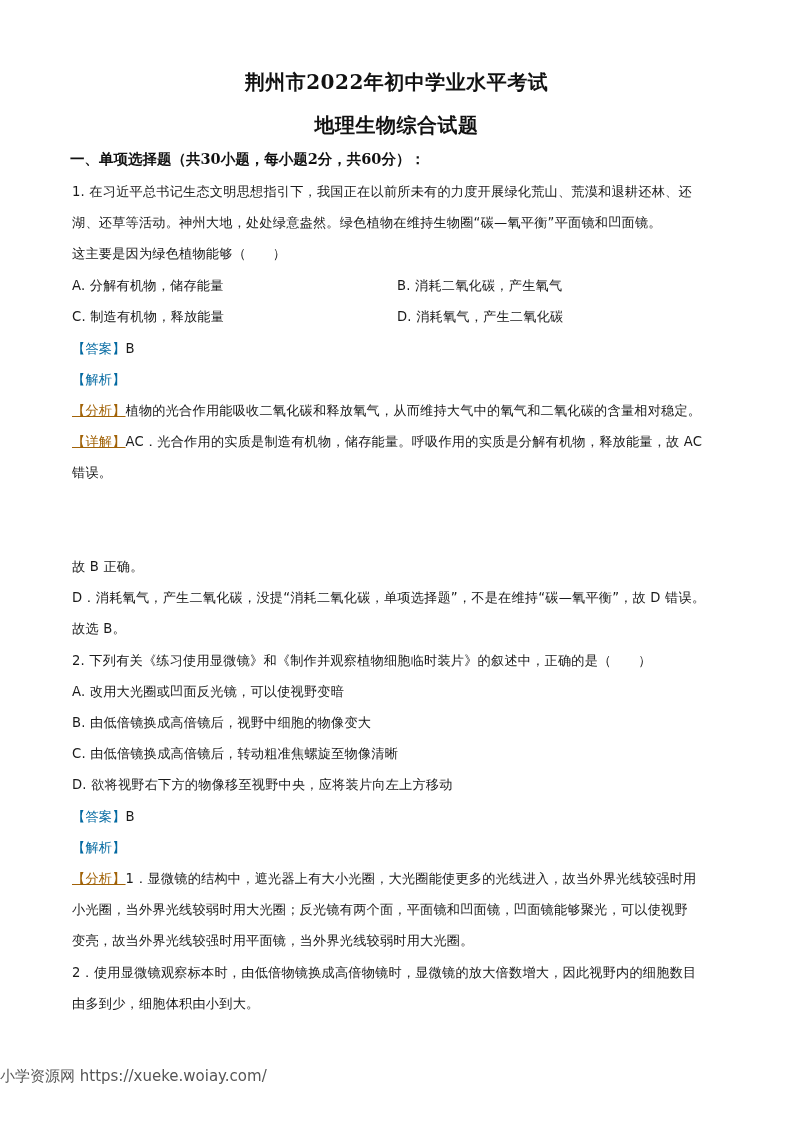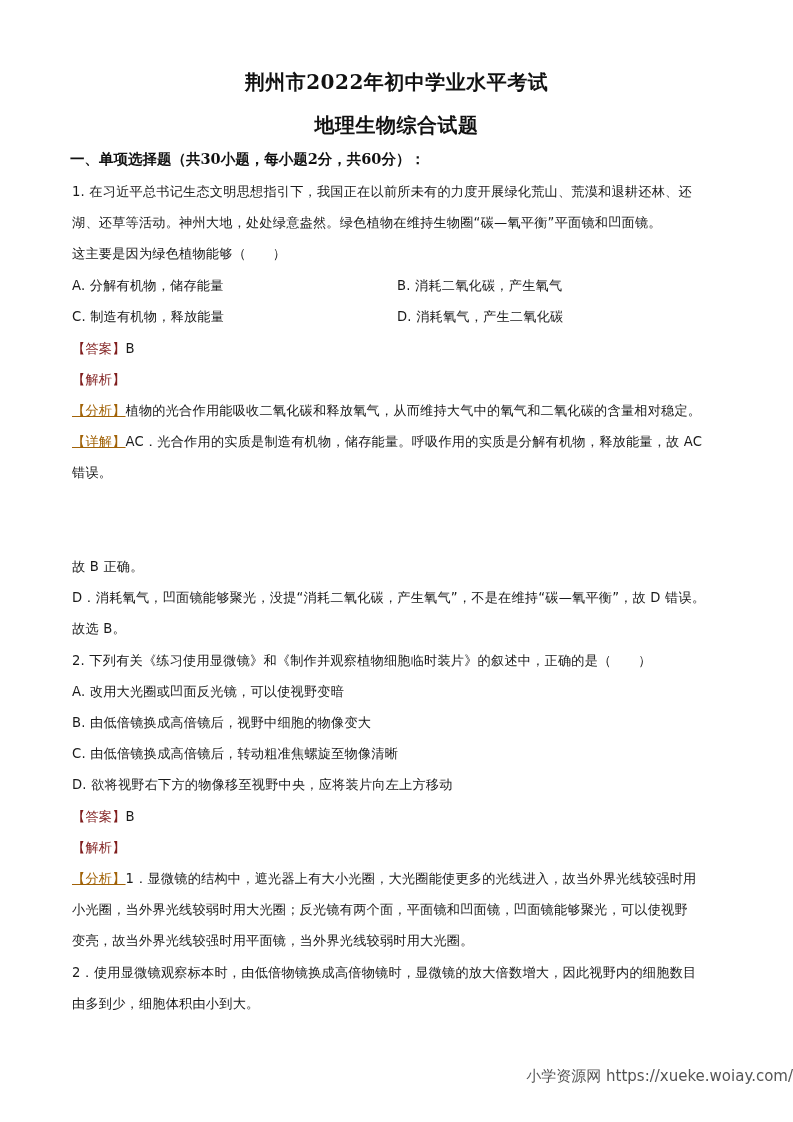--- a/index.html
+++ b/index.html
@@ -20,24 +20,24 @@
     position: absolute; left: 70px; top: 150px;
     font-weight: bold; font-size: 14.5px;
     font-family: "DejaVu Serif", "Liberation Serif", serif;
   }
   .line {
     position: absolute; left: 72px; font-size: 13.2px; white-space: nowrap;
     font-family: "DejaVu Sans", "Liberation Sans", sans-serif; color: #1a1a1a;
     letter-spacing: 0.2px;
   }
   .opt-right { left: 397px; }
-  .tag { color: #7f1d1d; }
+  .tag { color: #0369a1; }
   .tag-black { color: #a16207; text-decoration: underline; }
   .footer {
-    position: absolute; left: 0; width: 793px; top: 1067px; text-align: right;
+    position: absolute; left: 0; width: 793px; top: 1067px; text-align: left;
     font-size: 15px; color: #555;
     font-family: "DejaVu Sans", "Liberation Sans", sans-serif;
   }
 </style>
 </head>
 <body>
 
 <div class="page">
 
   <div class="title t1">荆州市2022年初中学业水平考试</div>
@@ -61,21 +61,21 @@
   </div>
 
   <div class="line" style="top:402px">
     <span class="tag-black">【分析】</span><span>植物的光合作用能吸收二氧化碳和释放氧气，从而维持大气中的氧气和二氧化碳的含量相对稳定。</span>
   </div>
   <div class="line" style="top:433px">
     <span class="tag-black">【详解】</span><span>AC．光合作用的实质是制造有机物，储存能量。呼吸作用的实质是分解有机物，释放能量，故 AC</span>
   </div>
   <div class="line" style="top:464px">错误。</div>
   <div class="line" style="top:558px">故 B 正确。</div>
-  <div class="line" style="top:589px">D．消耗氧气，凹面镜能够聚光，没提“消耗二氧化碳，产生氧气”，不是在维持“碳—氧平衡”，故 D 错误。</div>
+  <div class="line" style="top:589px">D．消耗氧气，产生二氧化碳，没提“消耗二氧化碳，单项选择题”，不是在维持“碳—氧平衡”，故 D 错误。</div>
   <div class="line" style="top:620px">故选 B。</div>
 
   <div class="line" style="top:652px">2. 下列有关《练习使用显微镜》和《制作并观察植物细胞临时装片》的叙述中，正确的是（　　）</div>
   <div class="line" style="top:683px">A. 改用大光圈或凹面反光镜，可以使视野变暗</div>
   <div class="line" style="top:714px">B. 由低倍镜换成高倍镜后，视野中细胞的物像变大</div>
   <div class="line" style="top:745px">C. 由低倍镜换成高倍镜后，转动粗准焦螺旋至物像清晰</div>
   <div class="line" style="top:776px">D. 欲将视野右下方的物像移至视野中央，应将装片向左上方移动</div>
 
   <div class="line" style="top:808px">
     <span class="tag">【答案】</span><span>B</span>

